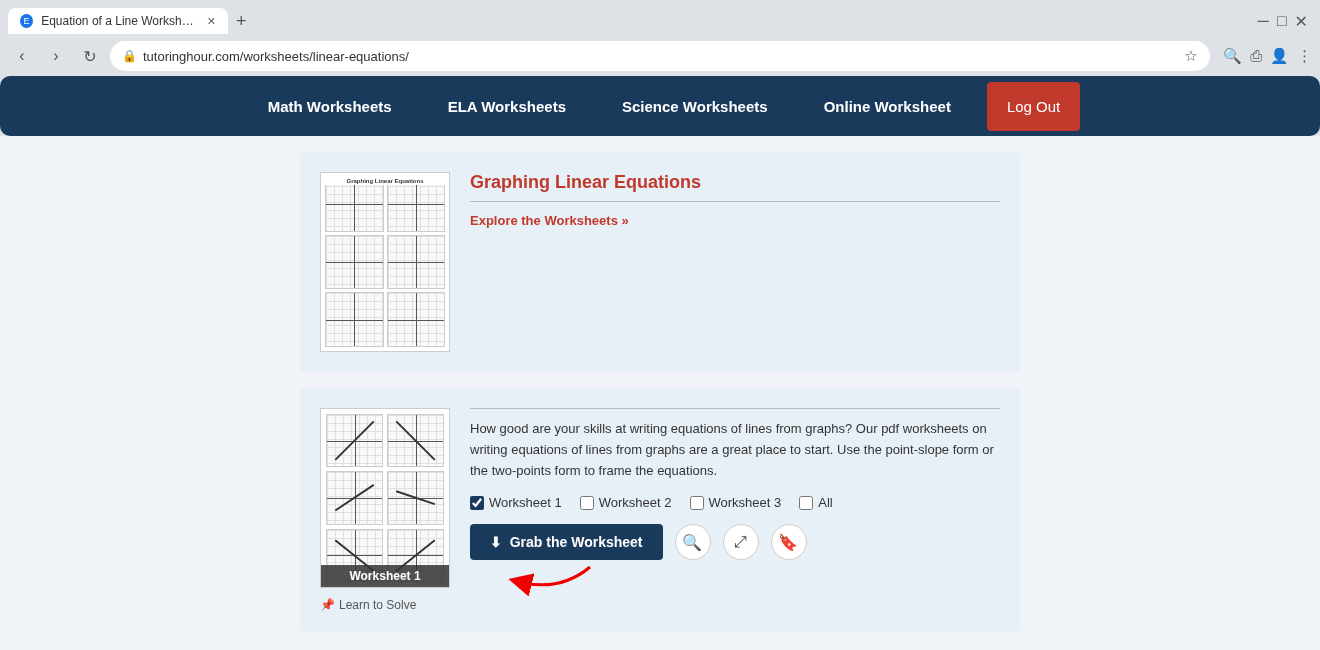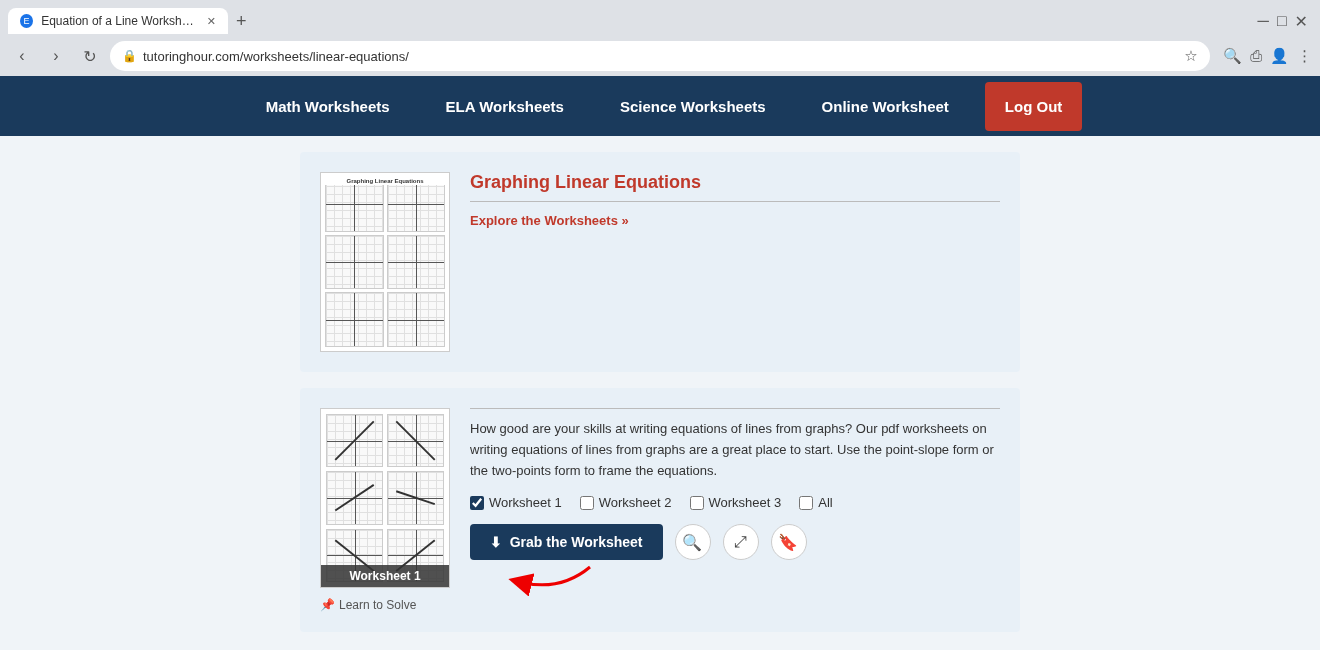--- a/index.html
+++ b/index.html
@@ -17,23 +17,23 @@
 
     .address-bar-row { display: flex; align-items: center; background: #dee1e6; padding: 4px 8px; gap: 6px; height: 40px; }
     .nav-btn { background: none; border: none; font-size: 16px; color: #555; cursor: pointer; width: 28px; height: 28px; display: flex; align-items: center; justify-content: center; border-radius: 50%; }
     .address-box { flex: 1; background: white; border-radius: 20px; display: flex; align-items: center; padding: 4px 12px; gap: 6px; height: 30px; }
     .lock-icon { color: #555; font-size: 12px; }
     .address-text { font-size: 13px; color: #333; flex: 1; }
     .address-actions { display: flex; gap: 8px; margin-left: 8px; }
     .addr-icon { font-size: 15px; color: #555; cursor: pointer; }
 
     
-    .site-nav { background: #1a3a5c; display: flex; align-items: center; justify-content: center; gap: 0; height: 60px; }
+    .site-nav { background: #1a3a5c; display: flex; align-items: center; justify-content: center; gap: 0; height: 60px; border-radius: 10px; }
     .nav-item { color: white; font-size: 15px; font-weight: 600; padding: 0 28px; cursor: pointer; height: 60px; display: flex; align-items: center; }
-    .nav-logout { background: #c0392b; color: white; font-size: 15px; font-weight: 700; padding: 16px 20px; border-radius: 4px; cursor: pointer; margin-left: 8px; }
+    .nav-logout { background: #c0392b; color: white; font-size: 15px; font-weight: 400; padding: 16px 20px; border-radius: 4px; cursor: pointer; margin-left: 8px; }
 
     
     .main { background: #f0f4f8; padding: 0 0 20px; width: 1320px; overflow: hidden; }
     .content-area { max-width: 740px; margin: 0 auto; padding: 0 10px; }
 
     
     .card { background: #e8f0f7; border-radius: 4px; margin-bottom: 16px; padding: 20px; display: flex; gap: 20px; }
     .card-image { width: 130px; min-width: 130px; height: 180px; background: white; border: 1px solid #ccc; overflow: hidden; position: relative; flex-shrink: 0; display: flex; align-items: center; justify-content: center; }
     .graph-cell { background: #f9f9f9; border: 1px solid #ccc; position: relative; }
     .card-content { flex: 1; }

